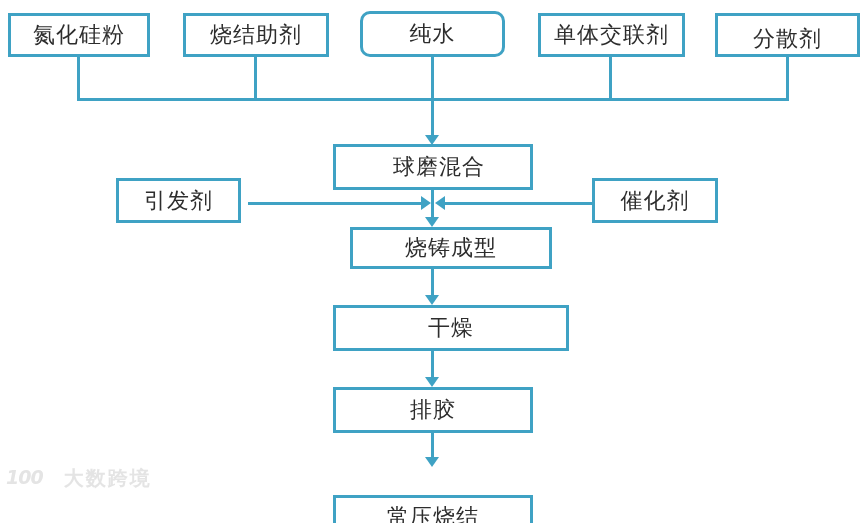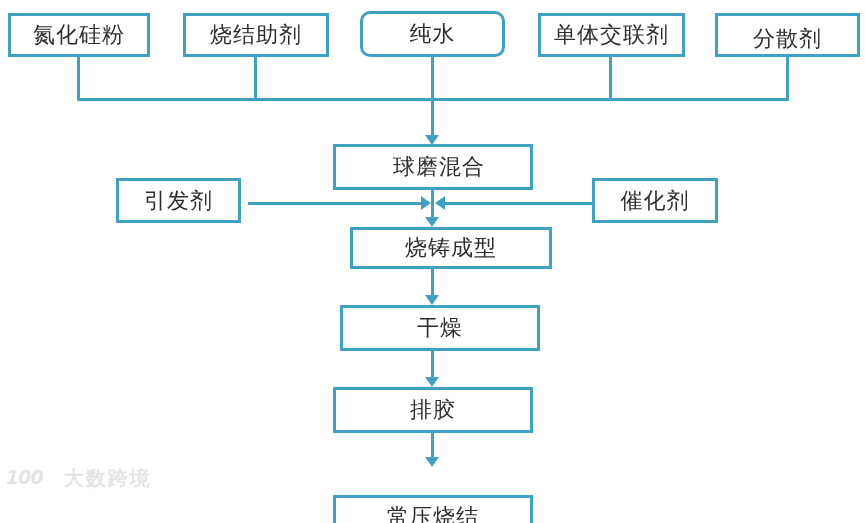--- a/index.html
+++ b/index.html
@@ -101,21 +101,21 @@
   <div class="hline" style="left:445px;top:202px;width:147px;"></div>
   <div class="arrow-left" style="left:435px;top:196px;"></div>
 
   <div class="box" style="left:332px;top:227px;width:202px;height:42px;margin-left:18px;">
     <span>烧铸成型</span>
   </div>
 
   <div class="vline" style="left:431px;top:269px;height:27px;"></div>
   <div class="arrow-down" style="left:425px;top:295px;"></div>
 
-  <div class="box" style="left:333px;top:305px;width:200px;height:46px;margin-left:7px;">
+  <div class="box" style="left:333px;top:305px;width:236px;height:46px;">
     <span>干燥</span>
   </div>
 
   <div class="vline" style="left:431px;top:351px;height:27px;"></div>
   <div class="arrow-down" style="left:425px;top:377px;"></div>
 
   <div class="box" style="left:333px;top:387px;width:200px;height:46px;">
     <span>排胶</span>
   </div>
 

